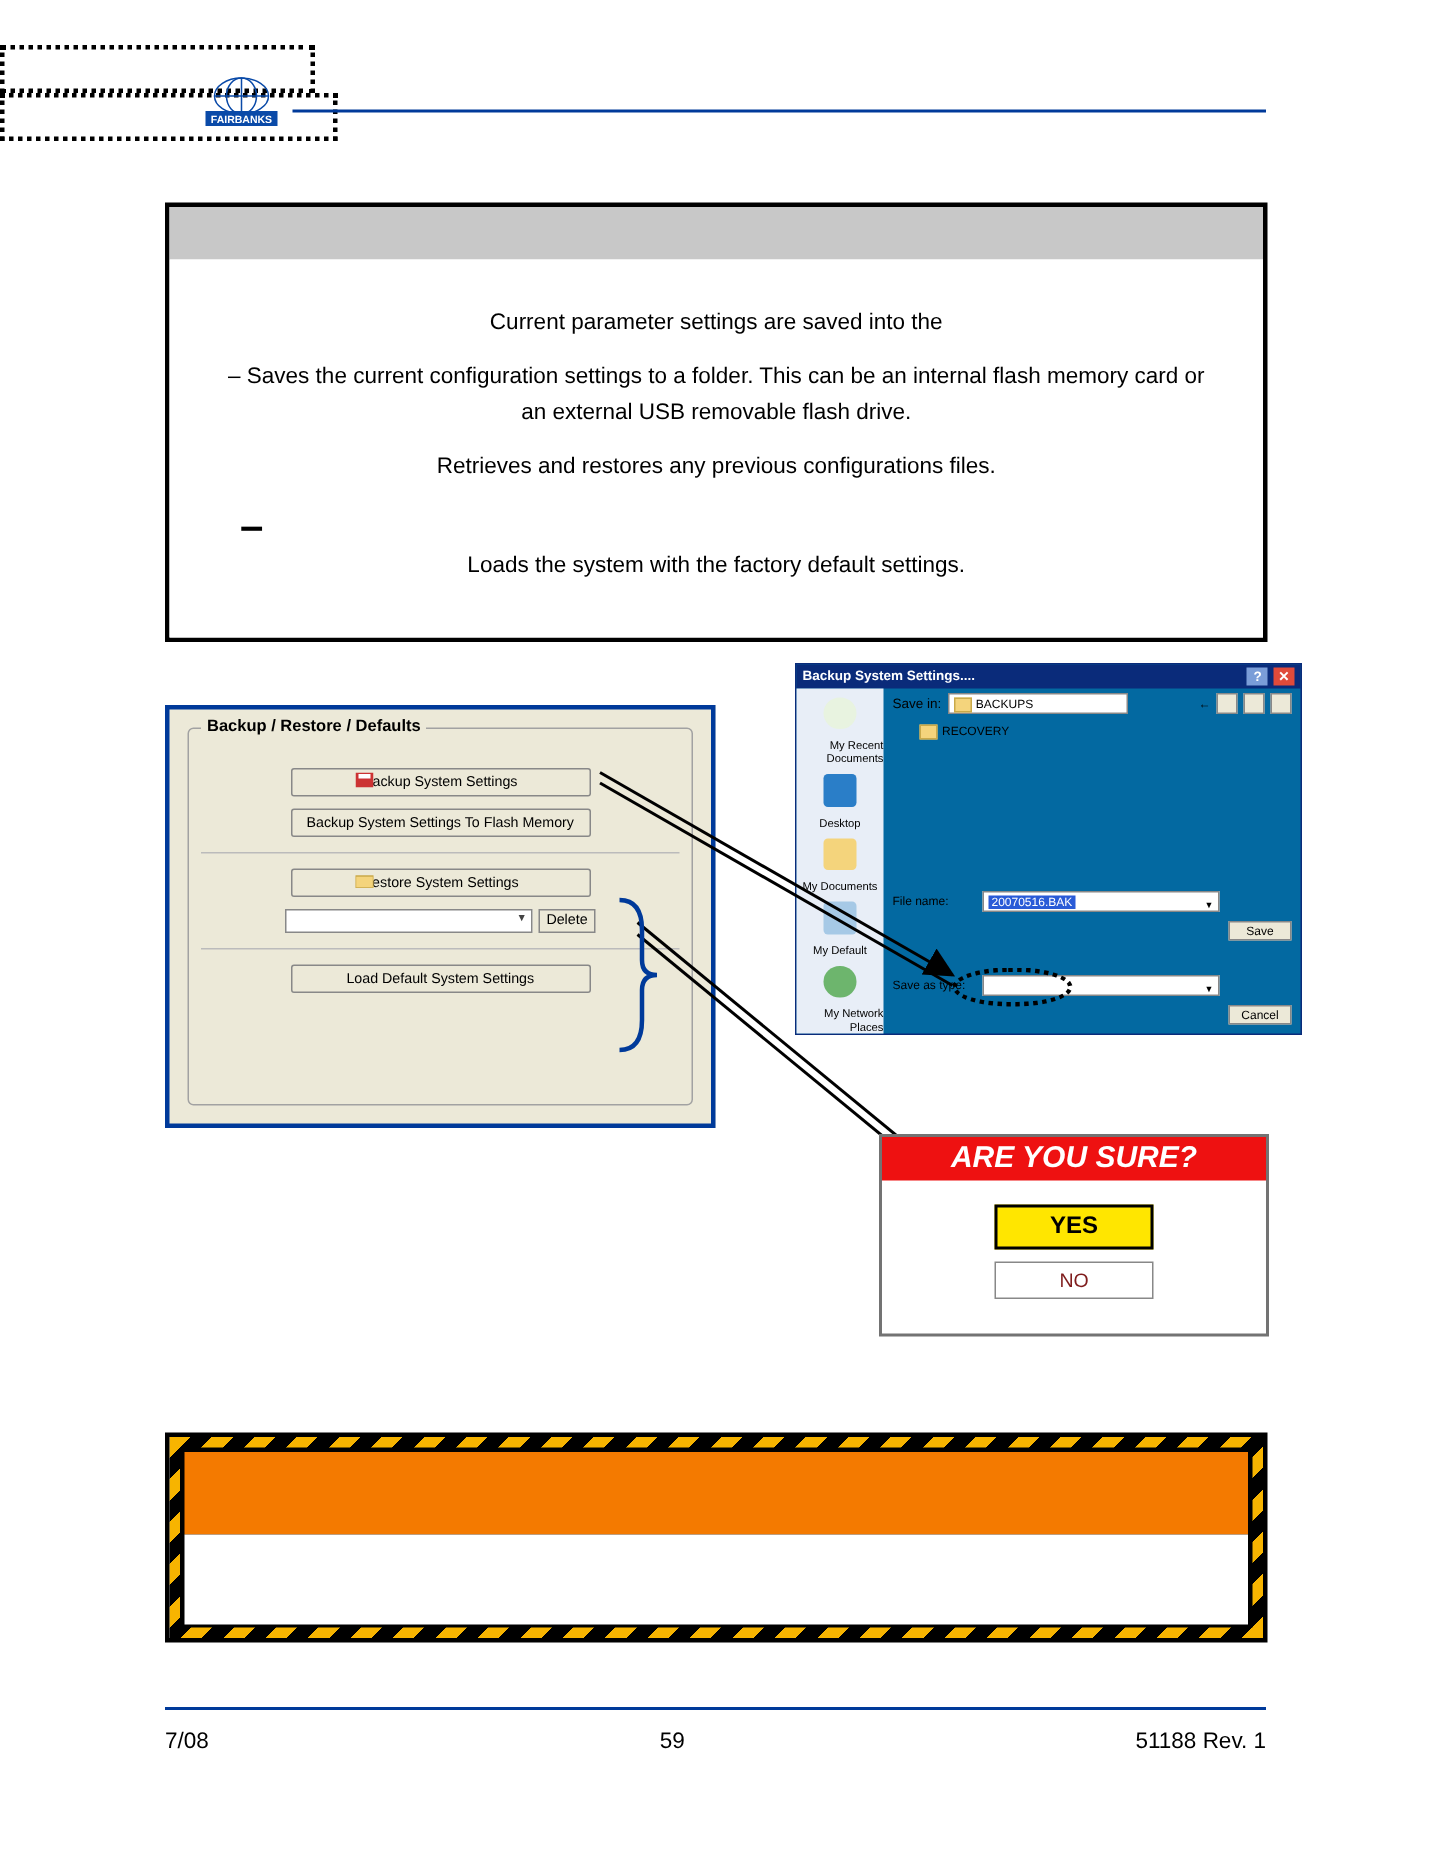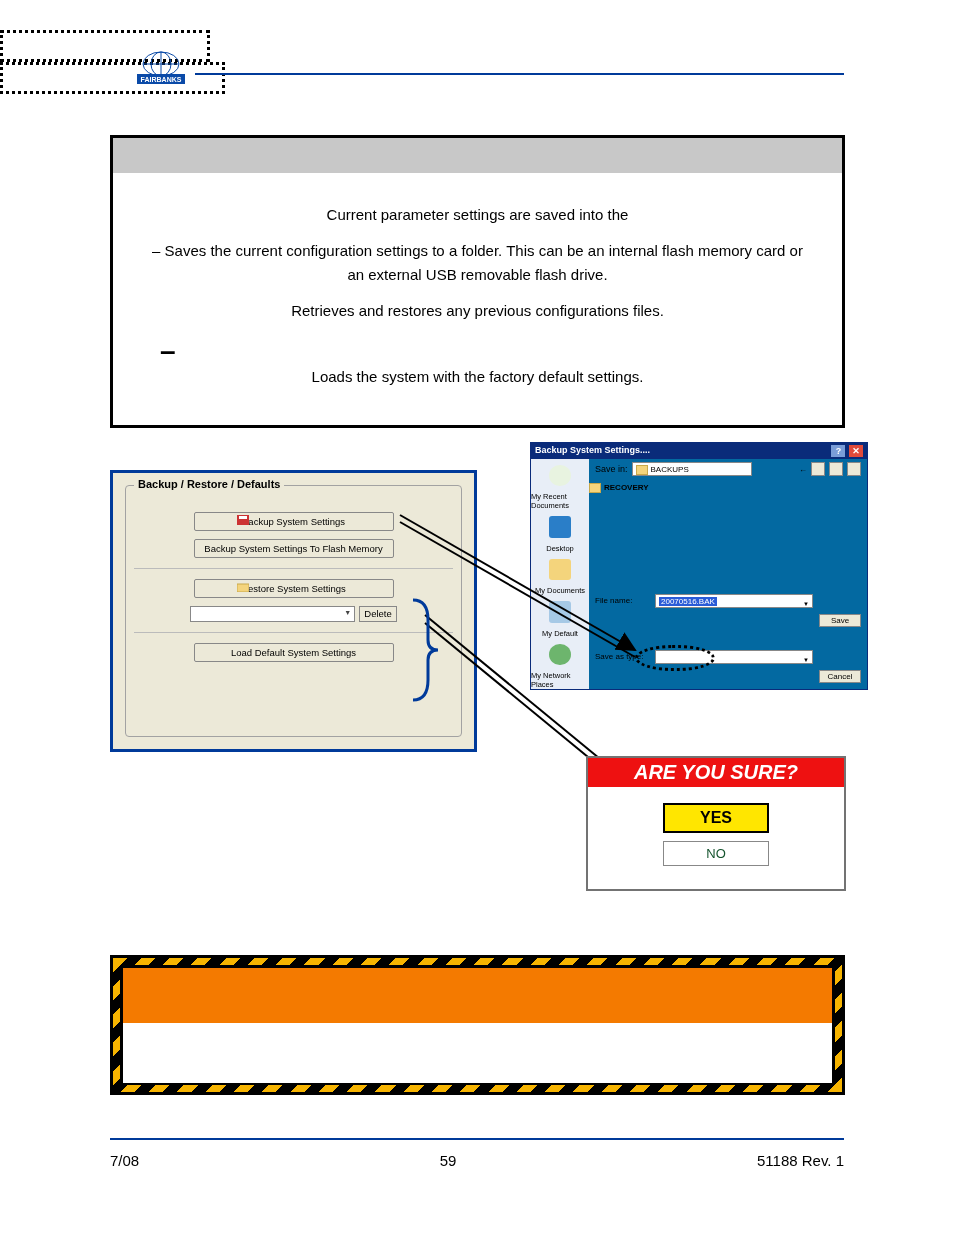--- a/index.html
+++ b/index.html
@@ -116,44 +116,44 @@
   .save-title .tbtns span{
     display:inline-block; width:14px; height:12px;
     text-align:center; line-height:12px; font-size:9px;
     margin-left:1px;
   }
   .q{background:#7a9dd8;color:#fff;}
   .x{background:#e04a3a;color:#fff;}
   .save-body { display:flex; height: calc(100% - 16px); }
   .save-nav {
     width:58px; background:#e8eef7; display:flex; flex-direction:column;
-    align-items:center; gap:6px; padding-top:6px; font-size:7.5px; text-align:left;
+    align-items:center; gap:6px; padding-top:6px; font-size:7.5px; text-align:right;
   }
   .nav-ic { width:22px; height:22px; border-radius:3px; background:#bcd; }
   .save-main { flex:1; position:relative; }
   .save-row { display:flex; align-items:center; gap:4px; padding:3px 6px;}
   .save-in { width:120px; height:14px; border:1px solid #888; background:#fff; font-size:8px; padding:0 3px; line-height:14px;}
   .tool-ic { width:14px; height:14px; border:1px solid #888; background:#ece9d8;}
-  .filearea { height:140px; border:0; padding:4px 0; font-size:8px;font-weight:bold;}
+  .filearea { height:140px; border:0; padding:4px 24px; font-size:8px;}
   .folder-ic { display:inline-block; width:12px; height:10px; background:#f4d47c; border:1px solid #c9a94a; margin-right:3px; vertical-align:middle;}
   .bottom-rows { position:absolute; bottom:6px; left:6px; right:6px;}
   .brow { display:flex; align-items:center; gap:6px; margin-top:3px;}
   .blabel { width:54px; font-size:8px;}
   .binput { flex:1; height:14px; border:1px solid #888; background:#fff; position:relative; font-size:8px; padding:0 3px; line-height:14px;}
   .binput::after{content:"▼"; font-size:6px; position:absolute; right:3px; top:2px;}
   .bbtn { width:42px; font-size:8px; border:1px solid #888; text-align:center; padding:1px 0; background:#ece9d8;margin-top:40px;}
   .fname-hl { position:absolute; top:645px; left:635px; width:80px; height:26px; border:3px dotted #000; border-radius: 40px/14px;}
 
   .confirm {
     position:absolute; top:756px; left:586px; width:260px; height:135px;
     border:2px solid #737373; background:#fff;
   }
   .confirm .hdr { background:#e11; color:#fff; font-weight:bold; font-style:italic; text-align:center; font-size:20px; padding:3px 0;}
   .confirm .yes { width:106px; margin:16px auto 8px; background:#ffe600; border:2px solid #000; text-align:center; font-weight:bold; padding:4px 0; font-size:16px;}
-  .confirm .no  { width:106px; margin:4px auto; background:#fff; border:1px solid #888; text-align:center; color:#14532d; padding:4px 0; font-size:13px;}
+  .confirm .no  { width:106px; margin:4px auto; background:#fff; border:1px solid #888; text-align:center; color:#7f1d1d; padding:4px 0; font-size:13px;}
 
   .warn {
     position:absolute; top:955px; left:110px; width:735px; height:140px;
     border:3px solid #000;
     background: repeating-linear-gradient(135deg,#f7b400 0 10px,#000 10px 20px);
     padding:7px;
   }
   .warn-inner{ width:100%; height:100%; background:#000; padding:3px;}
   .warn-top{ height:55px; background:#f47a00;}
   .warn-bot{ height:60px; background:#fff;}

